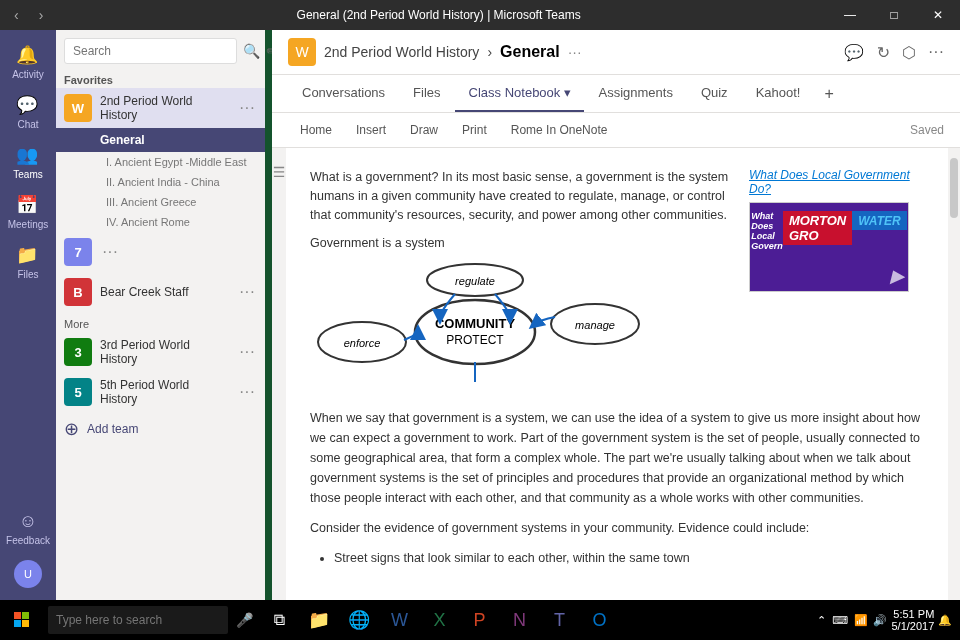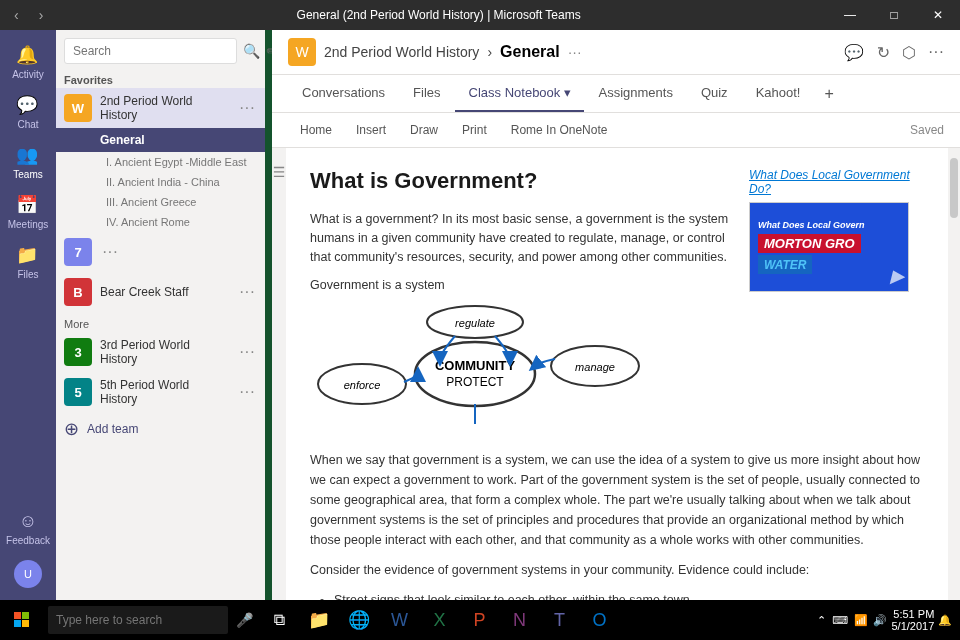--- a/index.html
+++ b/index.html
@@ -239,34 +239,33 @@
 
     <div class="document-area">
       <div class="doc-sidebar">
         <span style="font-size:14px; color:#888; cursor:pointer; margin-top:8px;">☰</span>
       </div>
       <div class="doc-main">
 
         <div class="side-video">
           <a class="video-link">What Does Local Government Do?</a>
           <div class="video-thumb">
-            <div style="background:#1d4ed8; width:100%; height:100%; position:relative; display:flex; flex-direction:column; justify-content:center; align-items:flex-start; padding:8px;">
+            <div style="background:#4c1d95; width:100%; height:100%; position:relative; display:flex; flex-direction:row; justify-content:center; align-items:flex-start; padding:8px;">
               <div style="color:white; font-size:9px; font-weight:bold; margin-bottom:4px;">What Does Local Govern</div>
               <div style="background:#c8102e; padding:2px 6px; margin-bottom:2px;">
                 <span style="color:white; font-size:13px; font-weight:bold;">MORTON GRO</span>
               </div>
               <div style="background:#1565c0; padding:2px 6px;">
                 <span style="color:#4fc3f7; font-size:12px; font-weight:bold;">WATER</span>
               </div>
               <div style="position:absolute; bottom:4px; right:4px; color:white; font-size:18px; opacity:0.7;">▶</div>
             </div>
           </div>
         </div>
 
-        <h1 class="doc-title">What is Government?</h1>
 
         <p class="doc-paragraph">What is a government? In its most basic sense, a government is the system humans in a given community have created to regulate, manage, or control that community's resources, security, and power among other communities.</p>
 
         <p class="doc-system-label">Government is a system</p>
 
         <div class="diagram-container">
           <svg width="340" height="130" viewBox="0 0 340 130">
 
             <ellipse cx="165" cy="70" rx="60" ry="32" fill="none" stroke="#333" stroke-width="2.5"></ellipse>
             <text x="165" y="66" text-anchor="middle" font-size="13" font-weight="bold" font-family="Arial">COMMUNITY</text>

